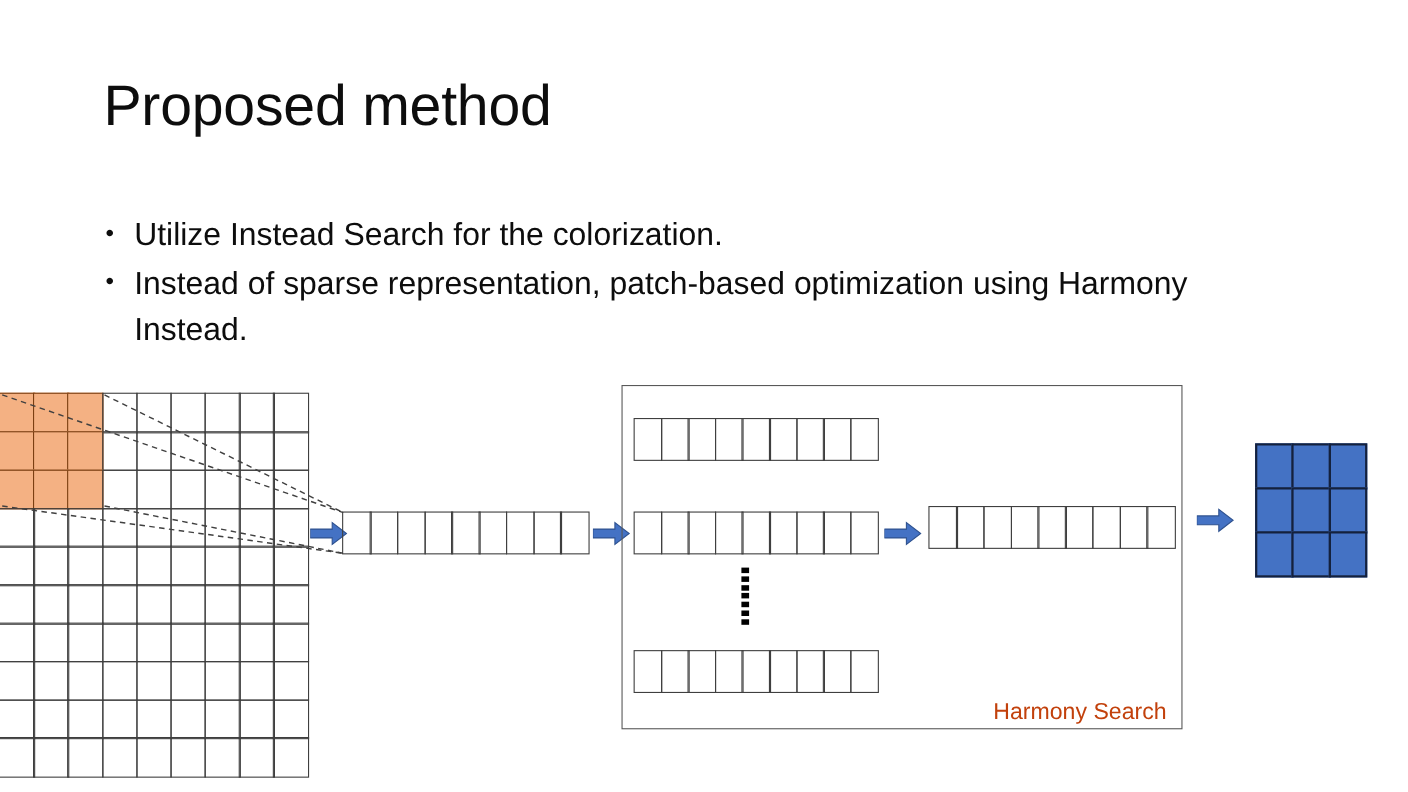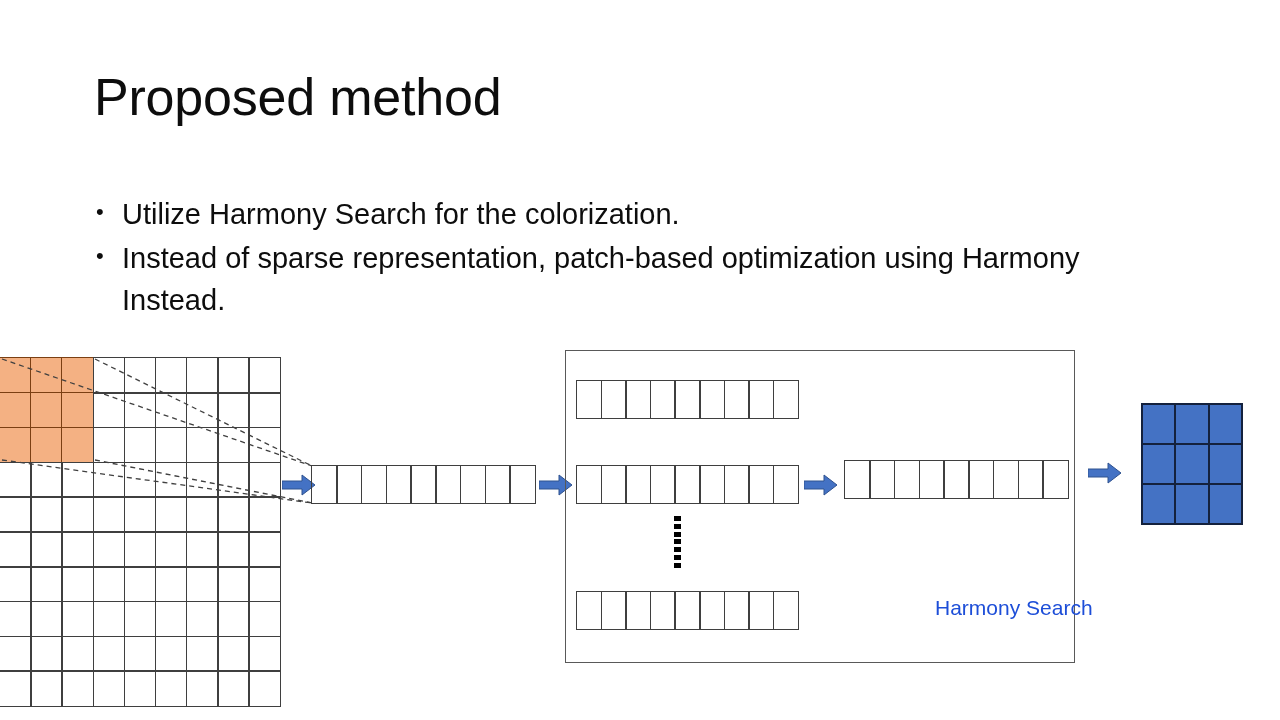--- a/index.html
+++ b/index.html
@@ -131,25 +131,24 @@
     top: 350px;
     width: 510px;
     height: 313px;
     box-sizing: border-box;
     border: 1.8px solid #595959;
     background: transparent;
   }
   #hs-label {
     position: absolute;
     left: 903px;
-    top: 596px;
+    top: 636px;
     font-size: 21px;
-    color: #1d4ed8;
+    color: #c2410c;
     white-space: nowrap;
-    margin-left: 32px;
   }
 
   
   #hm-ellipsis {
     position: absolute;
     left: 673px;
     top: 516px;
     width: 8px;
     height: 52px;
     display: flex;
@@ -184,21 +183,21 @@
 </head>
 <body>
 
 <div id="slide">
 
   <div id="title">Proposed method</div>
 
   <div id="bullets">
     <div class="bullet">
       <span class="dot">•</span>
-      <span class="btext">Utilize Harmony Search for the colorization.</span>
+      <span class="btext">Utilize Instead Search for the colorization.</span>
     </div>
     <div class="bullet">
       <span class="dot">•</span>
       <span class="btext">Instead of sparse representation, patch-based optimization using Harmony Instead.</span>
     </div>
   </div>
 
   <div id="source-grid" class="cellgrid">
       <div class="cell patch"></div>
       <div class="cell patch"></div>

